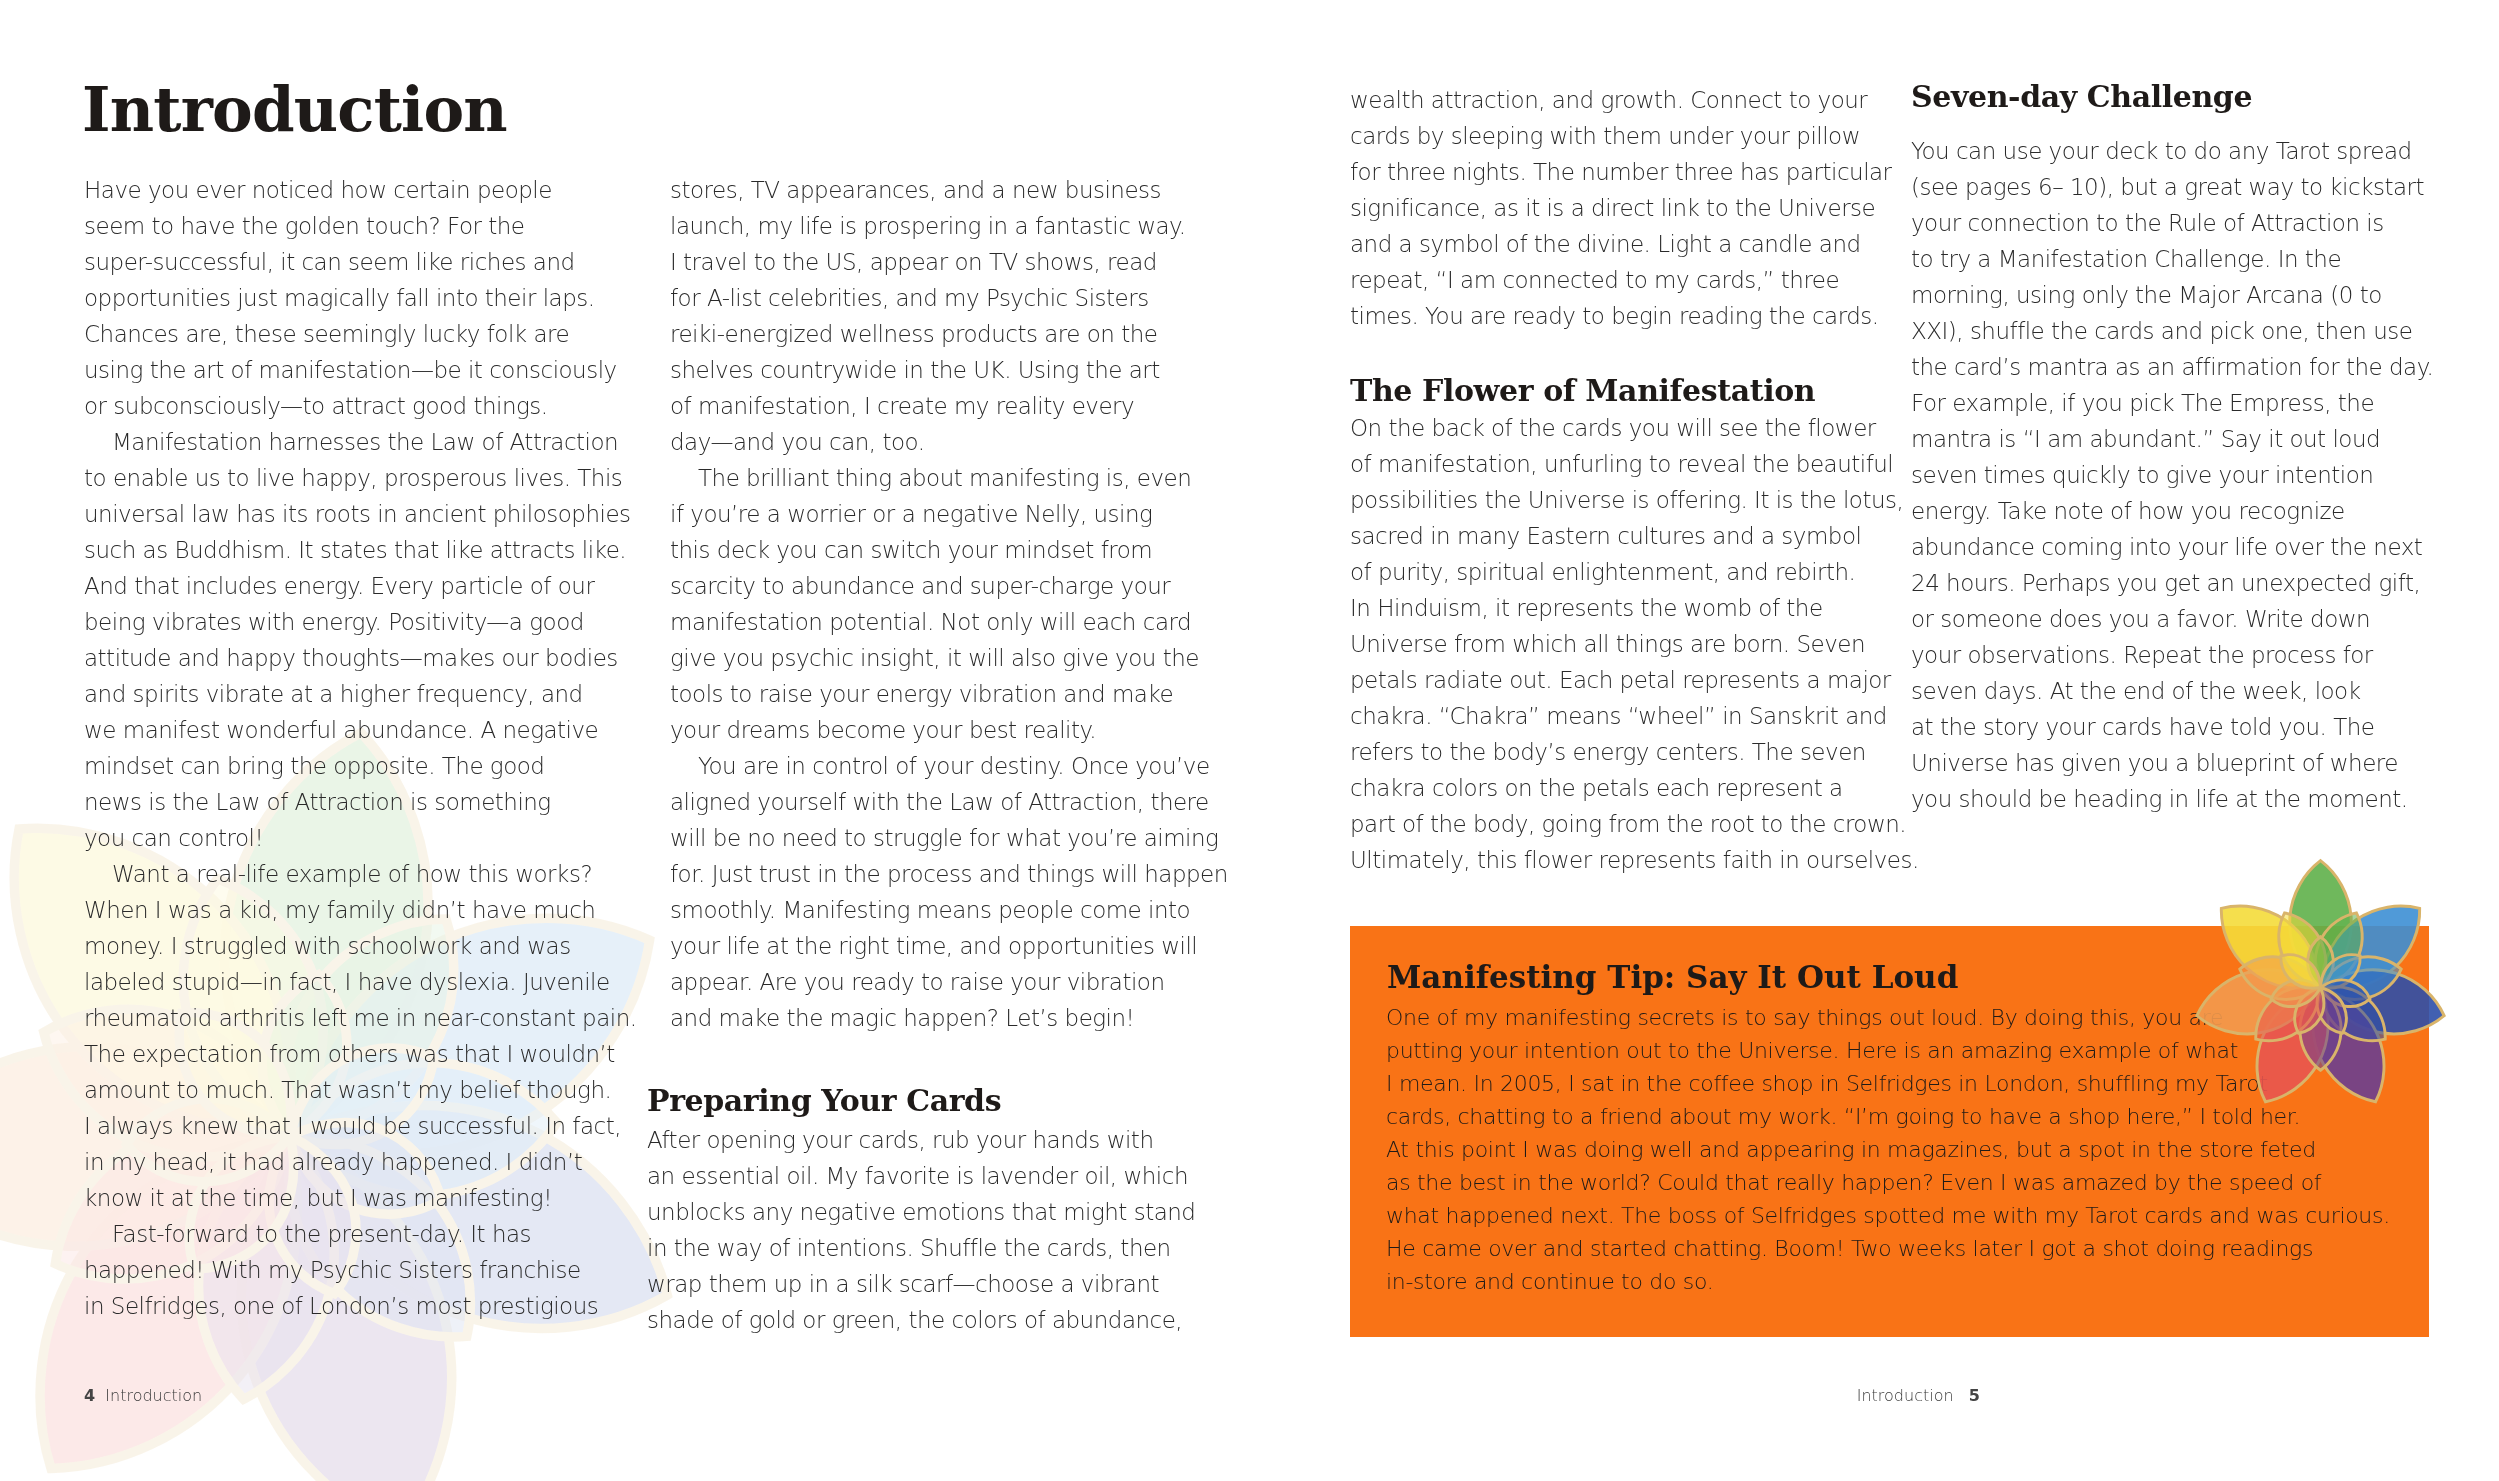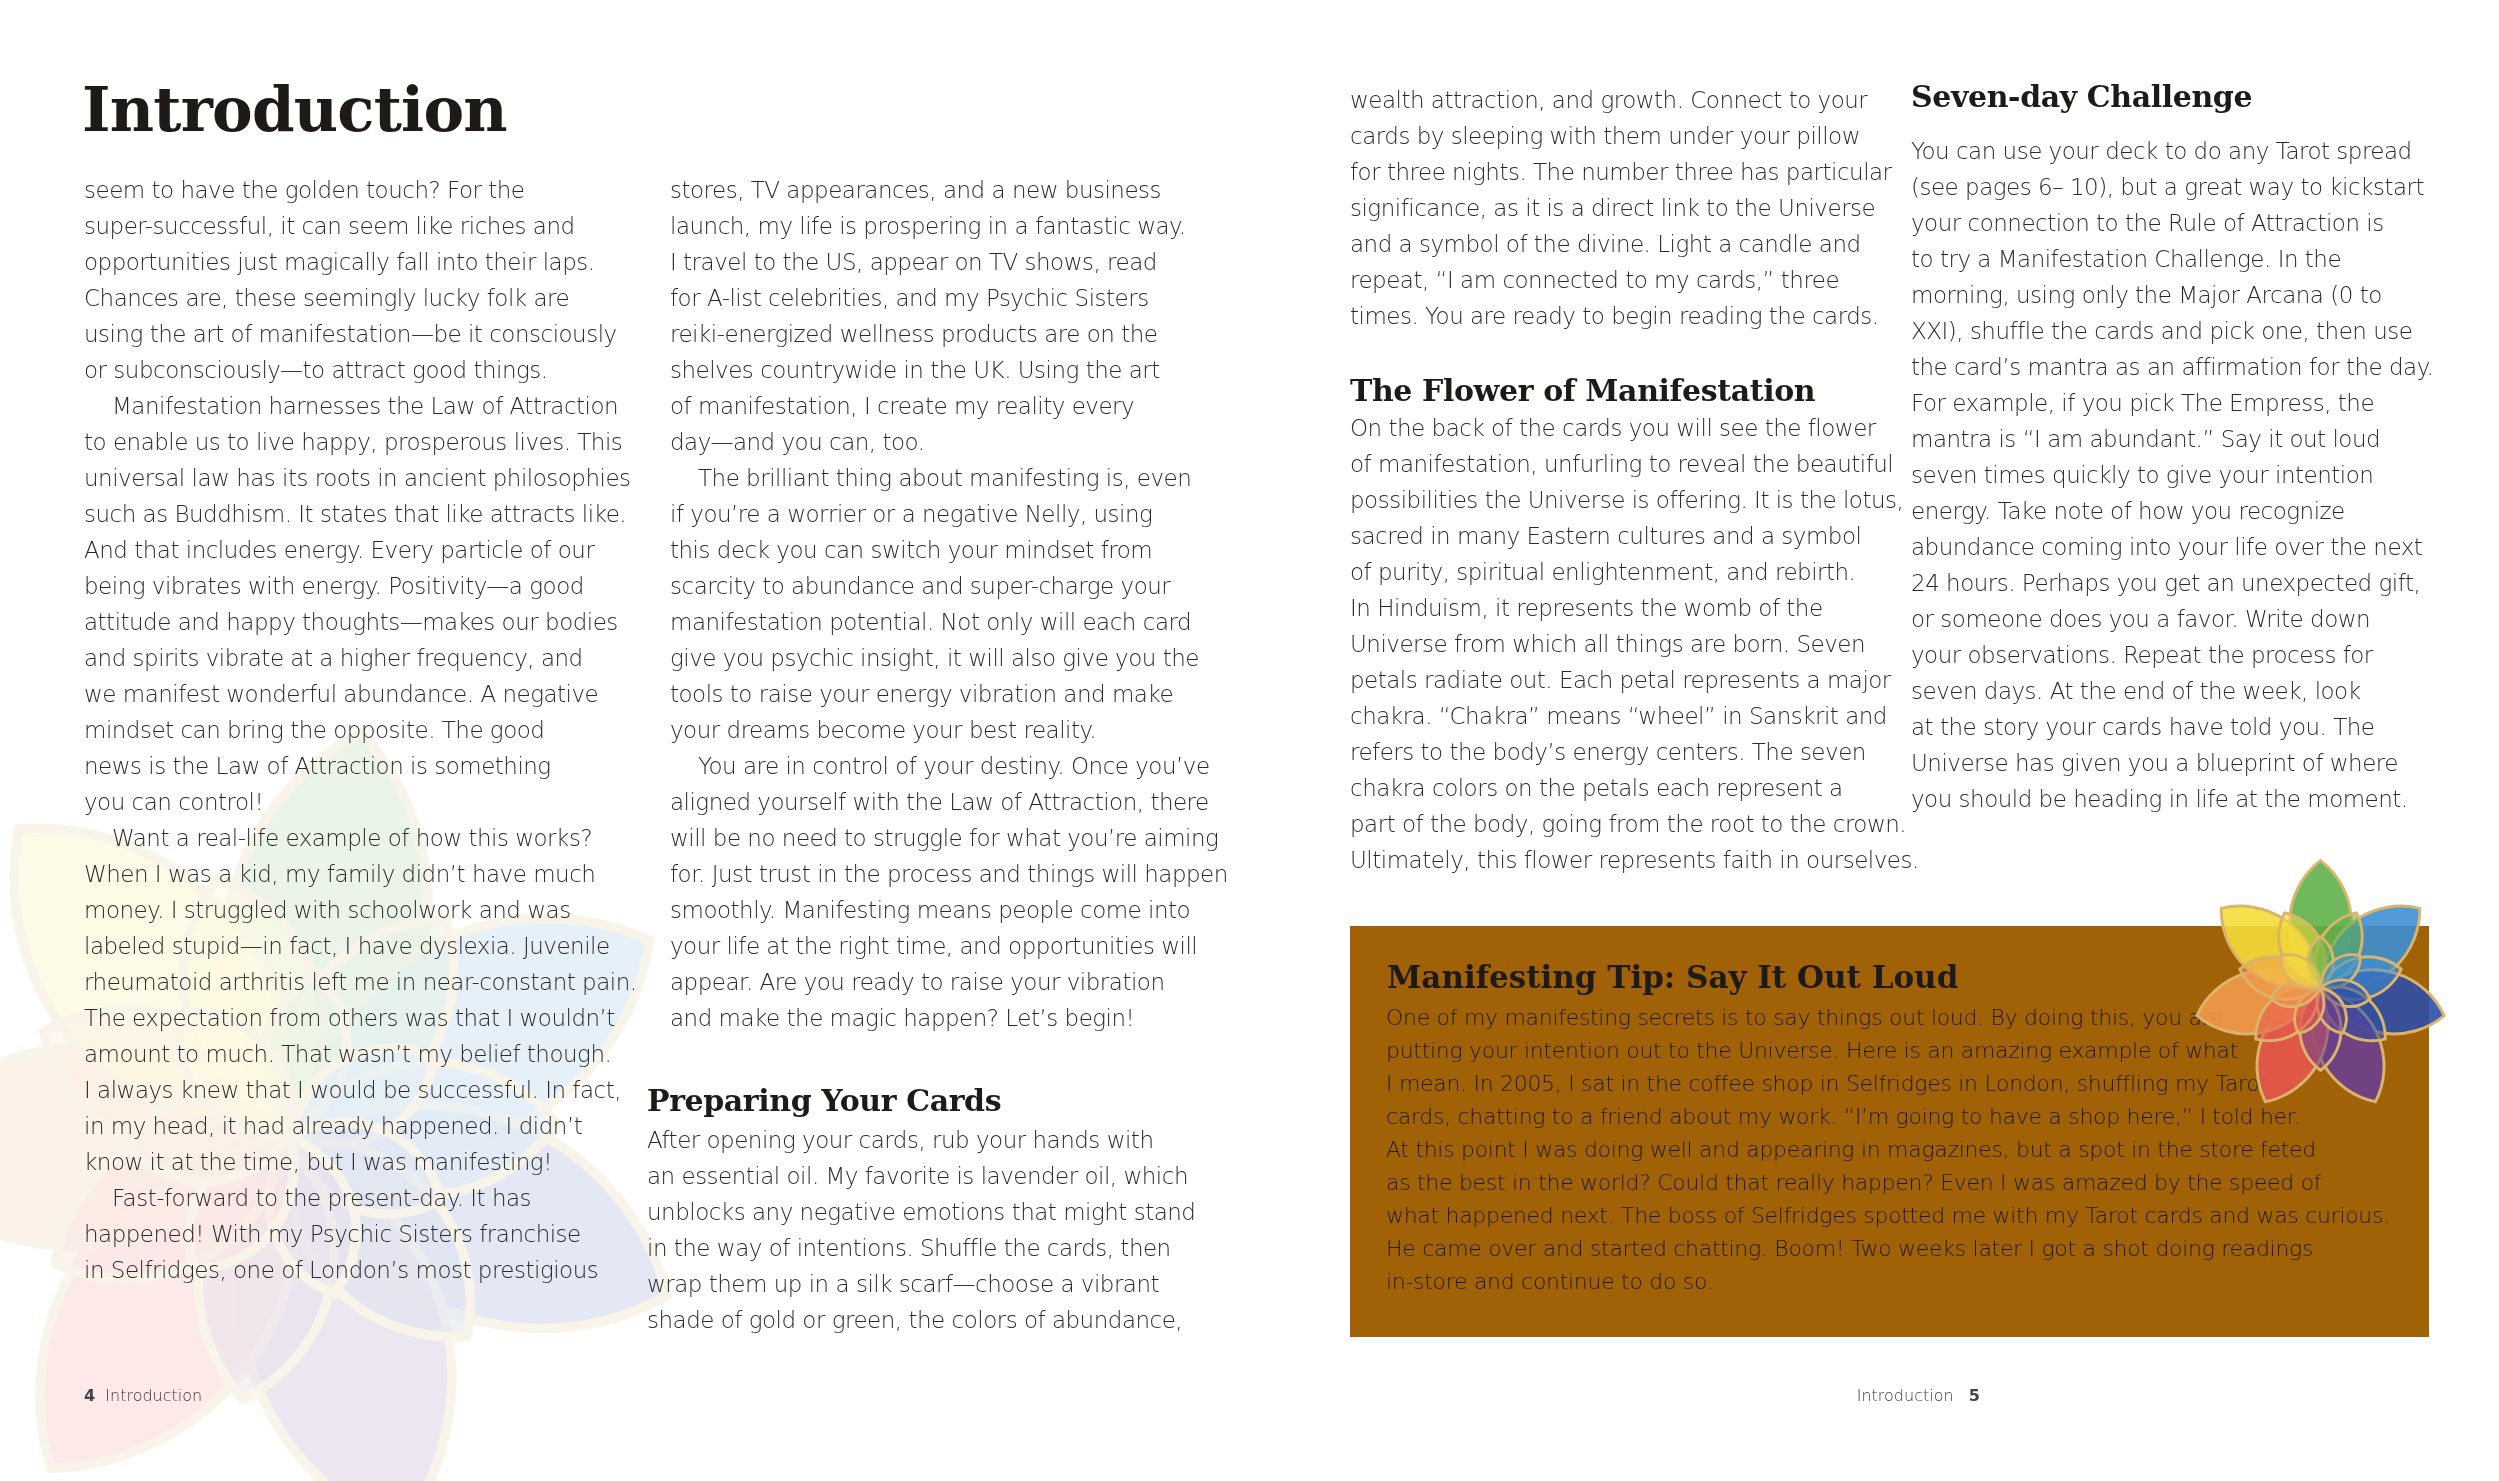--- a/index.html
+++ b/index.html
@@ -7,21 +7,21 @@
   .page { position:absolute; top:0; height:1481px; }
   .sans { font-family:"DejaVu Sans", sans-serif; font-weight:200; color:#2a2a2a; }
   .serif { font-family:"DejaVu Serif", serif; font-weight:bold; color:#1e1a18; }
   .col { position:absolute; font-size:23px; line-height:36px; letter-spacing:-0.5px; }
   .line { display:block; white-space:nowrap; }
   .title { position:absolute; left:82px; top:74px; font-size:61px; letter-spacing:-0.8px; margin:0; }
   .h2 { font-size:30px; line-height:38px; margin:0; white-space:nowrap; letter-spacing:-0.4px; }
   .footer { position:absolute; top:1386px; font-size:16px; font-family:"DejaVu Sans", sans-serif; font-weight:200; color:#3a3a3a; white-space:nowrap; }
   .footer b { font-weight:bold; color:#444; }
   .watermark { position:absolute; left:-141px; top:705px; width:862px; height:862px; opacity:0.14; }
-  .tipbox { position:absolute; left:1350px; top:926px; width:1079px; height:411px; background:#a16207; }
+  .tipbox { position:absolute; left:1350px; top:926px; width:1079px; height:411px; background:#f97316; }
   .tip-title { position:absolute; left:37px; top:33px; font-size:31px; }
   .tip-body { position:absolute; left:36px; top:75px; font-size:22px; line-height:33px; letter-spacing:-0.3px; color:#1f1b18; font-weight:300;}
   .flower { position:absolute; left:2187px; top:854px; width:267px; height:267px; }
 </style>
 </head>
 <body>
 
 <div class="page" style="left:0;width:1249px;">
   <svg class="watermark" viewBox="-100 -100 200 200" id="wm">
       <path d="M0,0 C36,-33.25 25.2,-76 0,-95 C-25.2,-76 -36,-33.25 0,0 Z" transform="rotate(10)" fill="#5fb04a" fill-opacity="0.9" stroke="#d9b46a" stroke-width="2.2"></path>
@@ -43,20 +43,21 @@
       <path d="M0,0 C15,-13.299999999999999 10.5,-30.400000000000002 0,-38 C-10.5,-30.400000000000002 -15,-13.299999999999999 0,0 Z" transform="rotate(112.85714285714286)" fill="#2e4fa8" fill-opacity="0.55" stroke="#d9b46a" stroke-width="2.2"></path>
       <path d="M0,0 C15,-13.299999999999999 10.5,-30.400000000000002 0,-38 C-10.5,-30.400000000000002 -15,-13.299999999999999 0,0 Z" transform="rotate(164.28571428571428)" fill="#6a3f8f" fill-opacity="0.55" stroke="#d9b46a" stroke-width="2.2"></path>
       <path d="M0,0 C15,-13.299999999999999 10.5,-30.400000000000002 0,-38 C-10.5,-30.400000000000002 -15,-13.299999999999999 0,0 Z" transform="rotate(215.71428571428572)" fill="#e8574f" fill-opacity="0.55" stroke="#d9b46a" stroke-width="2.2"></path>
       <path d="M0,0 C15,-13.299999999999999 10.5,-30.400000000000002 0,-38 C-10.5,-30.400000000000002 -15,-13.299999999999999 0,0 Z" transform="rotate(267.14285714285717)" fill="#f29a4e" fill-opacity="0.55" stroke="#d9b46a" stroke-width="2.2"></path>
       <path d="M0,0 C15,-13.299999999999999 10.5,-30.400000000000002 0,-38 C-10.5,-30.400000000000002 -15,-13.299999999999999 0,0 Z" transform="rotate(318.57142857142856)" fill="#f4dc3a" fill-opacity="0.55" stroke="#d9b46a" stroke-width="2.2"></path>
     </svg>
 
   <h1 class="title serif">Introduction</h1>
 
   <div class="col sans" id="col1" style="left:84px;top:172px;width:533px;">
+      <span class="line">Have you ever noticed how certain people</span>
       <span class="line">seem to have the golden touch? For the</span>
       <span class="line">super-successful, it can seem like riches and</span>
       <span class="line">opportunities just magically fall into their laps.</span>
       <span class="line">Chances are, these seemingly lucky folk are</span>
       <span class="line">using the art of manifestation—be it consciously</span>
       <span class="line">or subconsciously—to attract good things.</span>
       <span class="line" style="padding-left: 28px;">Manifestation harnesses the Law of Attraction</span>
       <span class="line">to enable us to live happy, prosperous lives. This</span>
       <span class="line">universal law has its roots in ancient philosophies</span>
       <span class="line">such as Buddhism. It states that like attracts like.</span>

